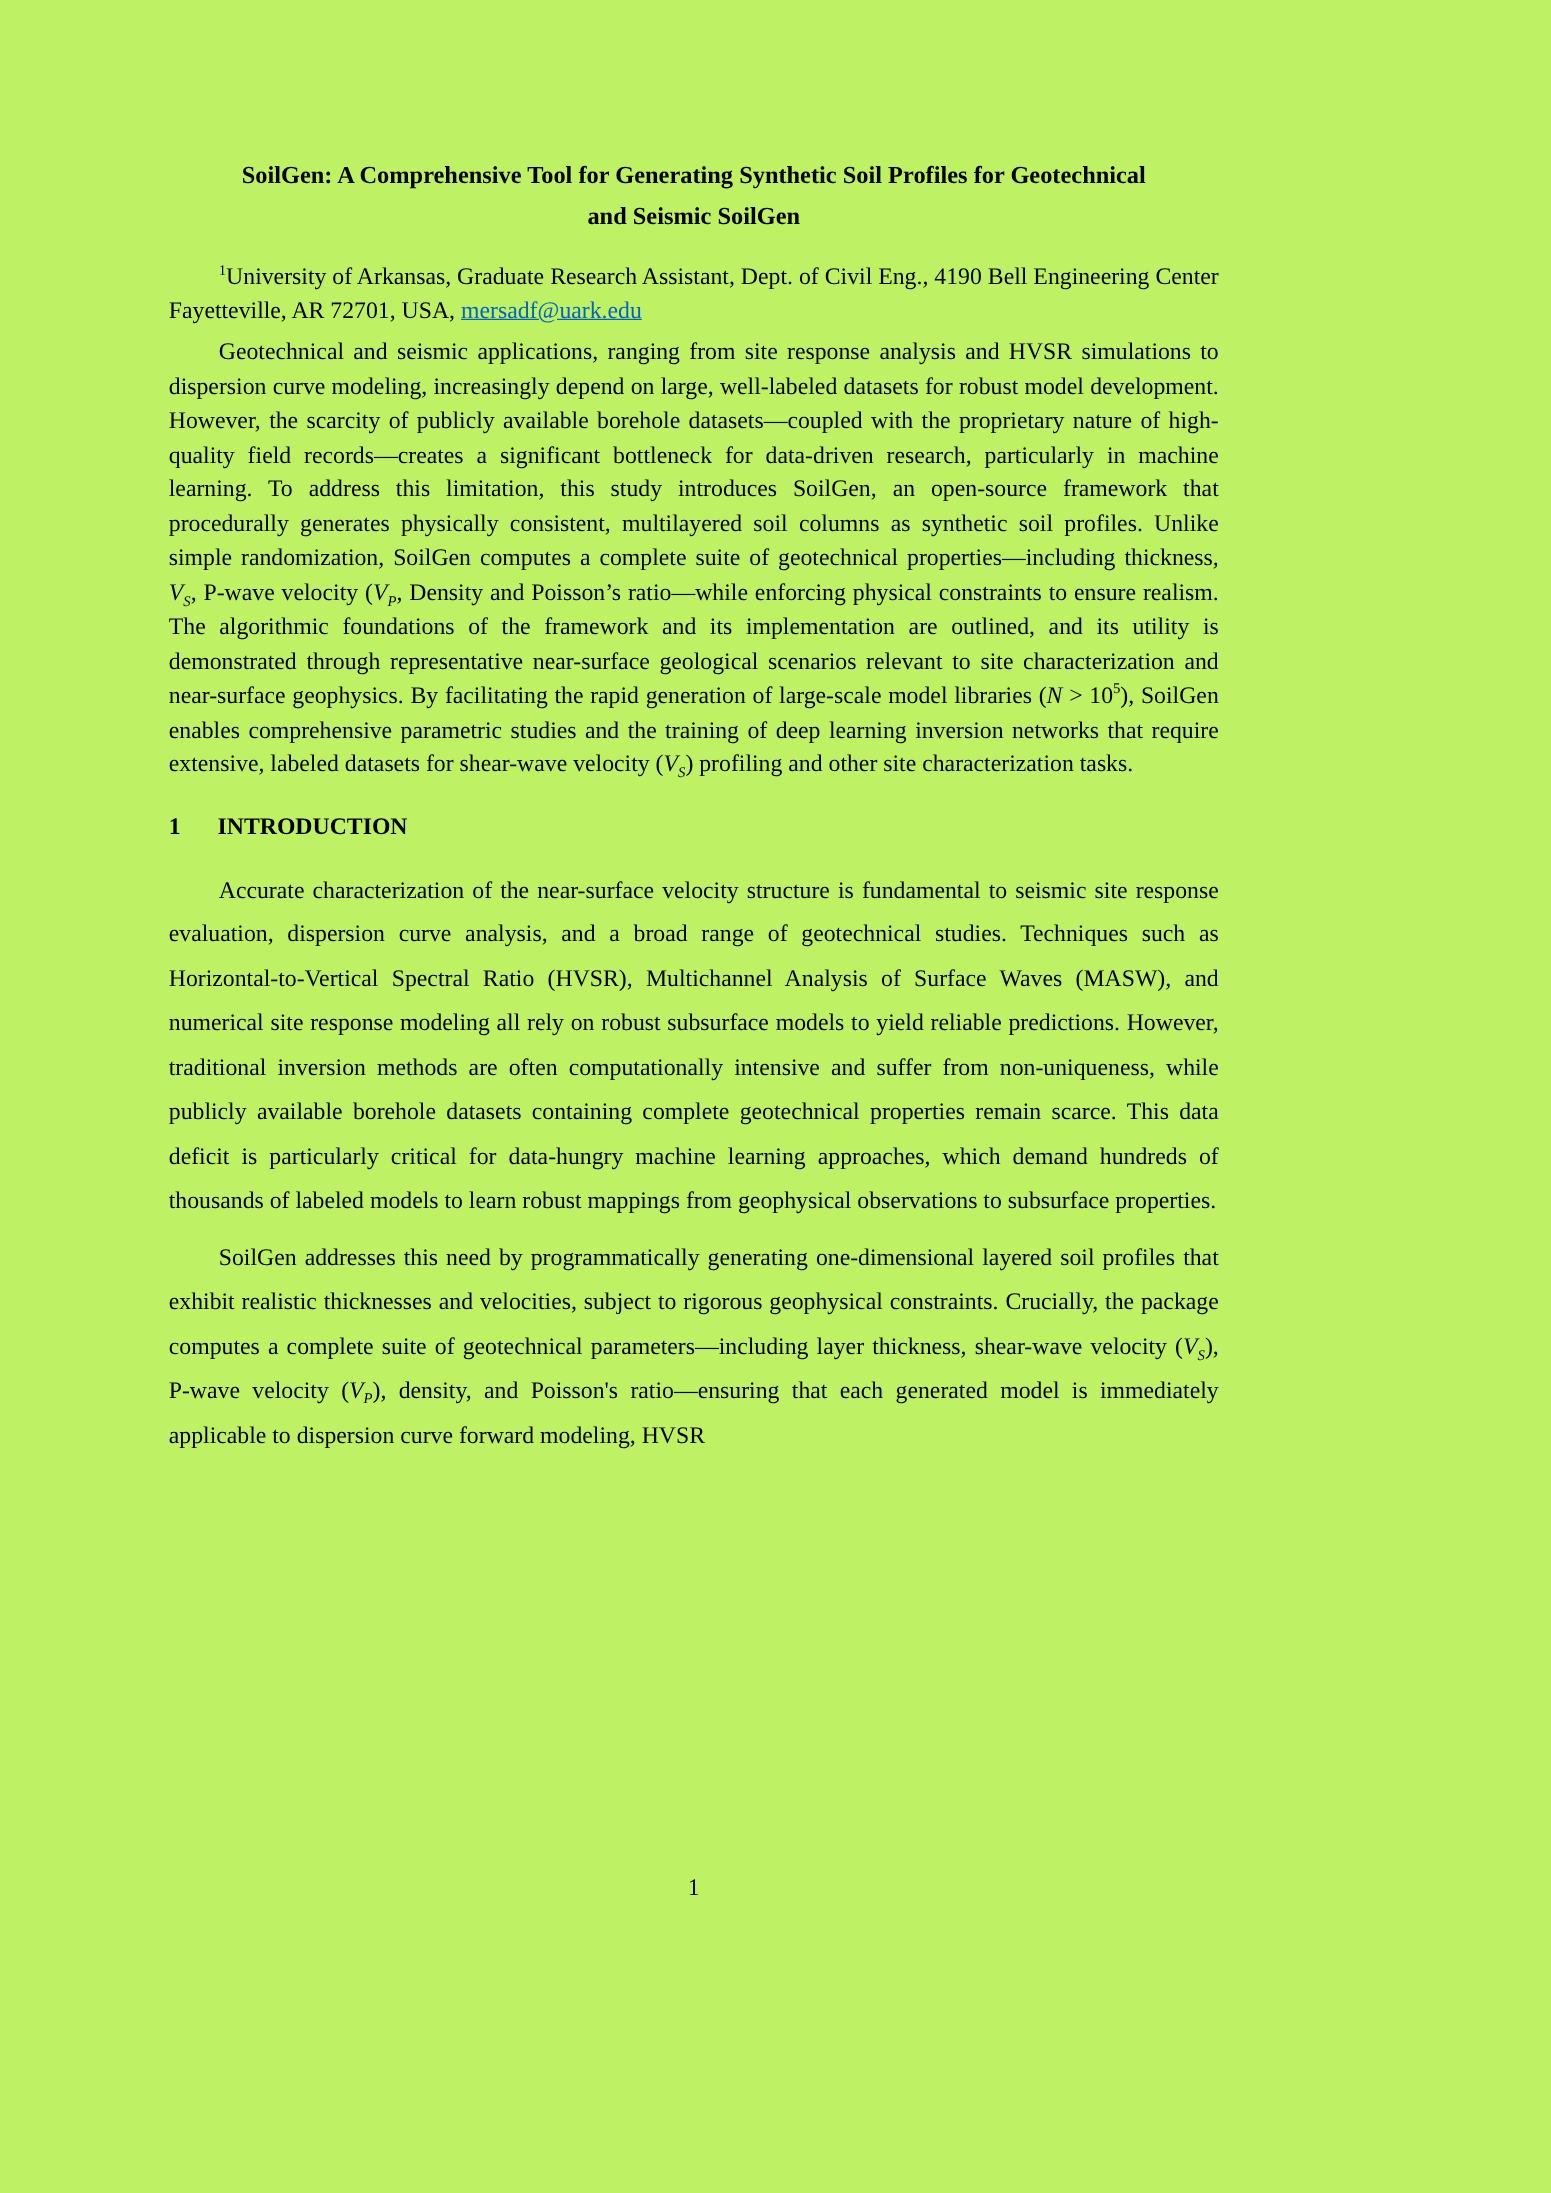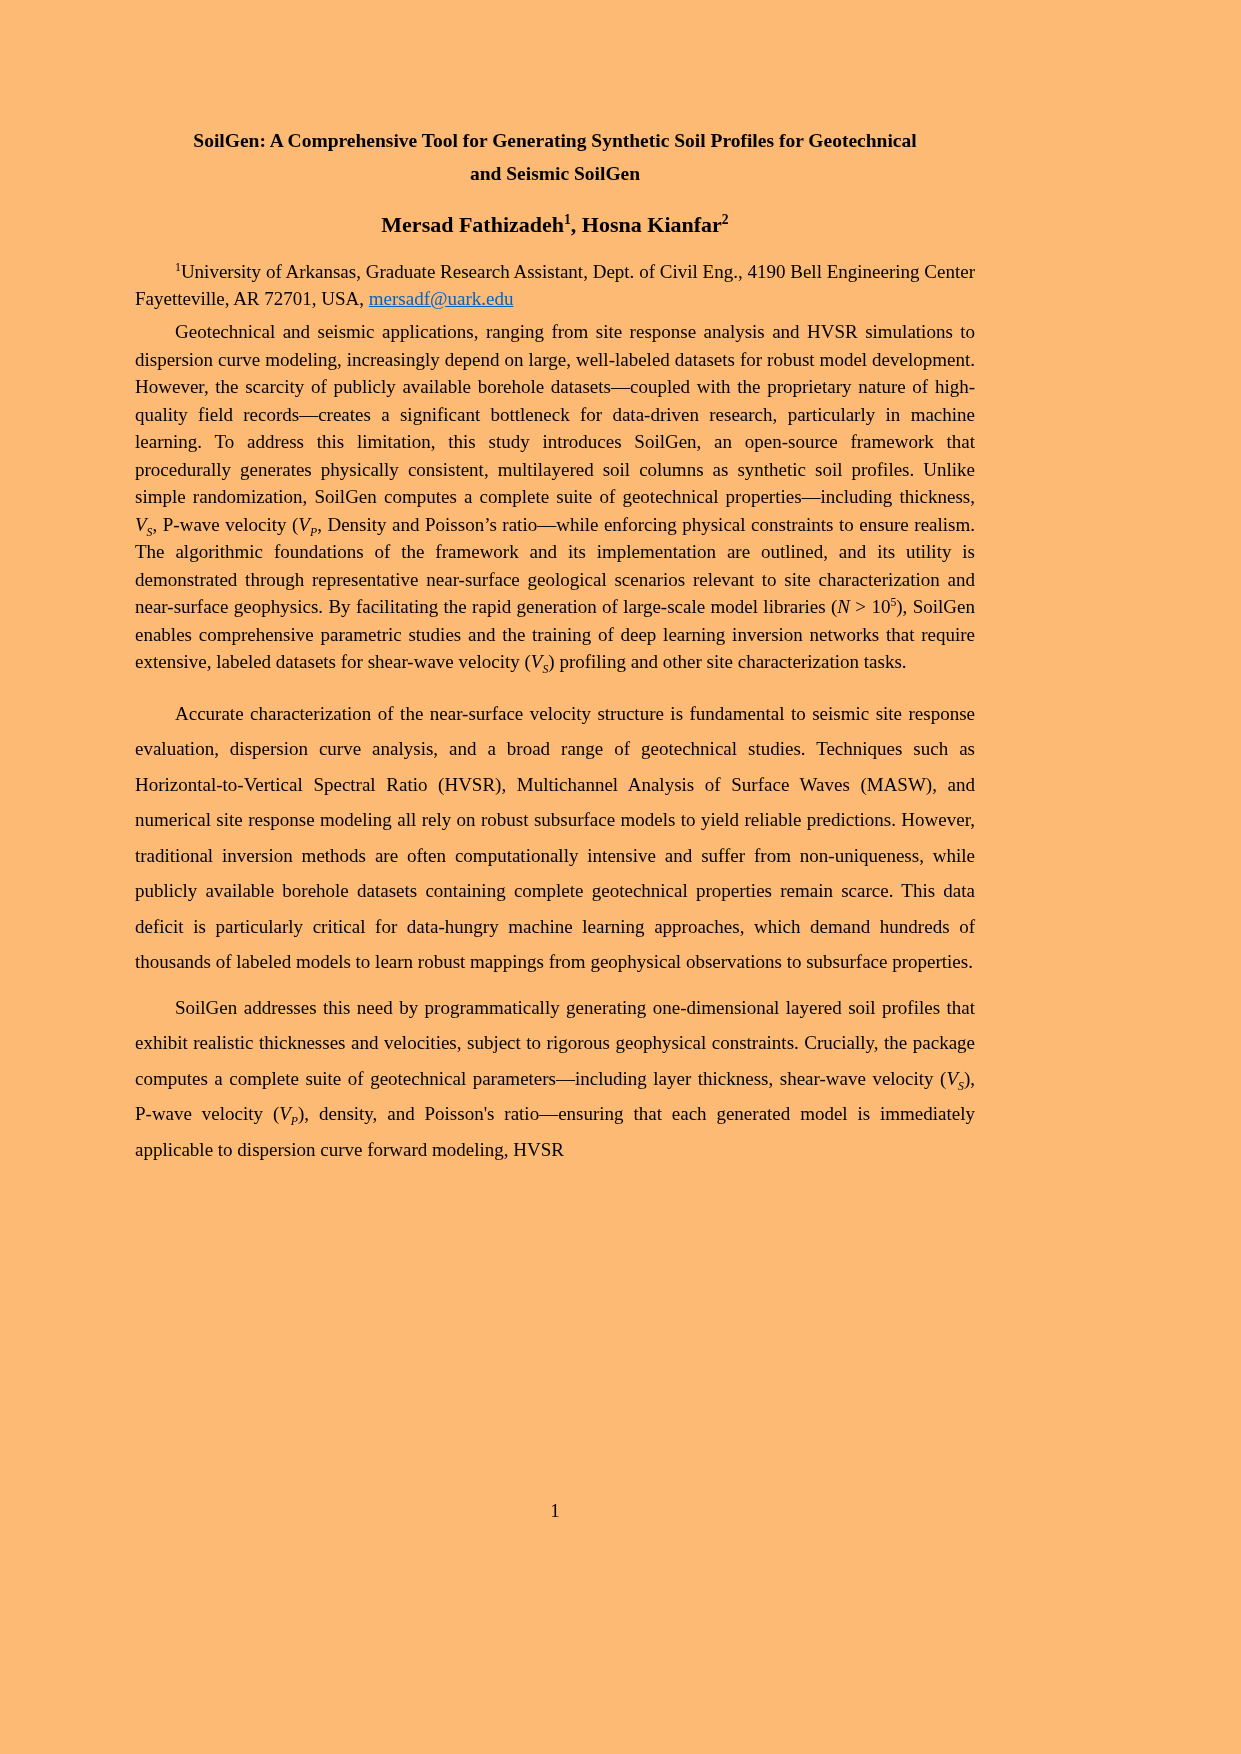--- a/index.html
+++ b/index.html
@@ -1,21 +1,21 @@
 <!DOCTYPE html>
 <html style="--link-color: #0563C1;"><head>
 <meta charset="utf-8">
 <style>
   * { box-sizing: border-box; }
   html, body { margin: 0; padding: 0; background: #ffffff; }
   .sheet {
     position: relative;
     width: 1241px;
     height: 1754px;
-    background: #fdba74;
+    background: #bef264;
     color: #000000;
     font-family: "Liberation Serif", "DejaVu Serif", serif;
     font-size: 19px;
     padding: 124px 266px 0 135px;
     overflow: hidden;
   }
   p { margin: 0; }
   .title-line { text-align: center; font-weight: bold; font-size: 19.5px; line-height: 33px; }
   .authors { text-align: center; font-weight: bold; font-size: 22px; line-height: 30px; margin-top: 20px; }
   sup, sub { font-size: 0.62em; line-height: 0; }
@@ -36,30 +36,32 @@
 </head>
 <body>
 
 <div class="sheet">
 
   <div class="title">
     <div class="title-line">SoilGen: A Comprehensive Tool for Generating Synthetic Soil Profiles for Geotechnical</div>
     <div class="title-line">and Seismic SoilGen</div>
   </div>
 
-  <div class="authors"><span>Mersad Fathizadeh</span><sup>1</sup><span>, Hosna Kianfar</span><sup>2</sup></div>
 
   <div class="affiliations">
     <p class="affiliation"><sup>1</sup><span>University of Arkansas, Graduate Research Assistant, Dept. of Civil Eng., 4190 Bell Engineering Center Fayetteville, AR 72701, USA, </span><a class="email">mersadf@uark.edu</a></p>
   </div>
 
 
   <p class="abstract-body"><span>Geotechnical and seismic applications, ranging from site response analysis and HVSR simulations to dispersion curve modeling, increasingly depend on large, well-labeled datasets for robust model development. However, the scarcity of publicly available borehole datasets—coupled with the proprietary nature of high-quality field records—creates a significant bottleneck for data-driven research, particularly in machine learning. To address this limitation, this study introduces SoilGen, an open-source framework that procedurally generates physically consistent, multilayered soil columns as synthetic soil profiles. Unlike simple randomization, SoilGen computes a complete suite of geotechnical properties—including thickness, </span><span class="it">V</span><sub class="it">S</sub><span>, P-wave velocity (</span><span class="it">V</span><sub class="it">P</sub><span>, Density and Poisson’s ratio—while enforcing physical constraints to ensure realism. The algorithmic foundations of the framework and its implementation are outlined, and its utility is demonstrated through representative near-surface geological scenarios relevant to site characterization and near-surface geophysics. By facilitating the rapid generation of large-scale model libraries (</span><span class="it">N</span><span> &gt; 10</span><sup>5</sup><span>), SoilGen enables comprehensive parametric studies and the training of deep learning inversion networks that require extensive, labeled datasets for shear-wave velocity (</span><span class="it">V</span><sub class="it">S</sub><span>) profiling and other site characterization tasks.</span></p>
 
 
+  <div class="section-heading">
+    <span class="section-number">1</span><span>INTRODUCTION</span>
+  </div>
 
   <p class="intro-p intro-p1">Accurate characterization of the near-surface velocity structure is fundamental to seismic site response evaluation, dispersion curve analysis, and a broad range of geotechnical studies. Techniques such as Horizontal-to-Vertical Spectral Ratio (HVSR), Multichannel Analysis of Surface Waves (MASW), and numerical site response modeling all rely on robust subsurface models to yield reliable predictions. However, traditional inversion methods are often computationally intensive and suffer from non-uniqueness, while publicly available borehole datasets containing complete geotechnical properties remain scarce. This data deficit is particularly critical for data-hungry machine learning approaches, which demand hundreds of thousands of labeled models to learn robust mappings from geophysical observations to subsurface properties.</p>
 
   <p class="intro-p intro-p2"><span>SoilGen addresses this need by programmatically generating one-dimensional layered soil profiles that exhibit realistic thicknesses and velocities, subject to rigorous geophysical constraints. Crucially, the package computes a complete suite of geotechnical parameters—including layer thickness, shear-wave velocity (</span><span class="it">V</span><sub class="it">S</sub><span>), P-wave velocity (</span><span class="it">V</span><sub class="it">P</sub><span>), density, and Poisson's ratio—ensuring that each generated model is immediately applicable to dispersion curve forward modeling, HVSR</span></p>
 
   <div class="page-number">1</div>
 
 </div>
 
 </body></html>

